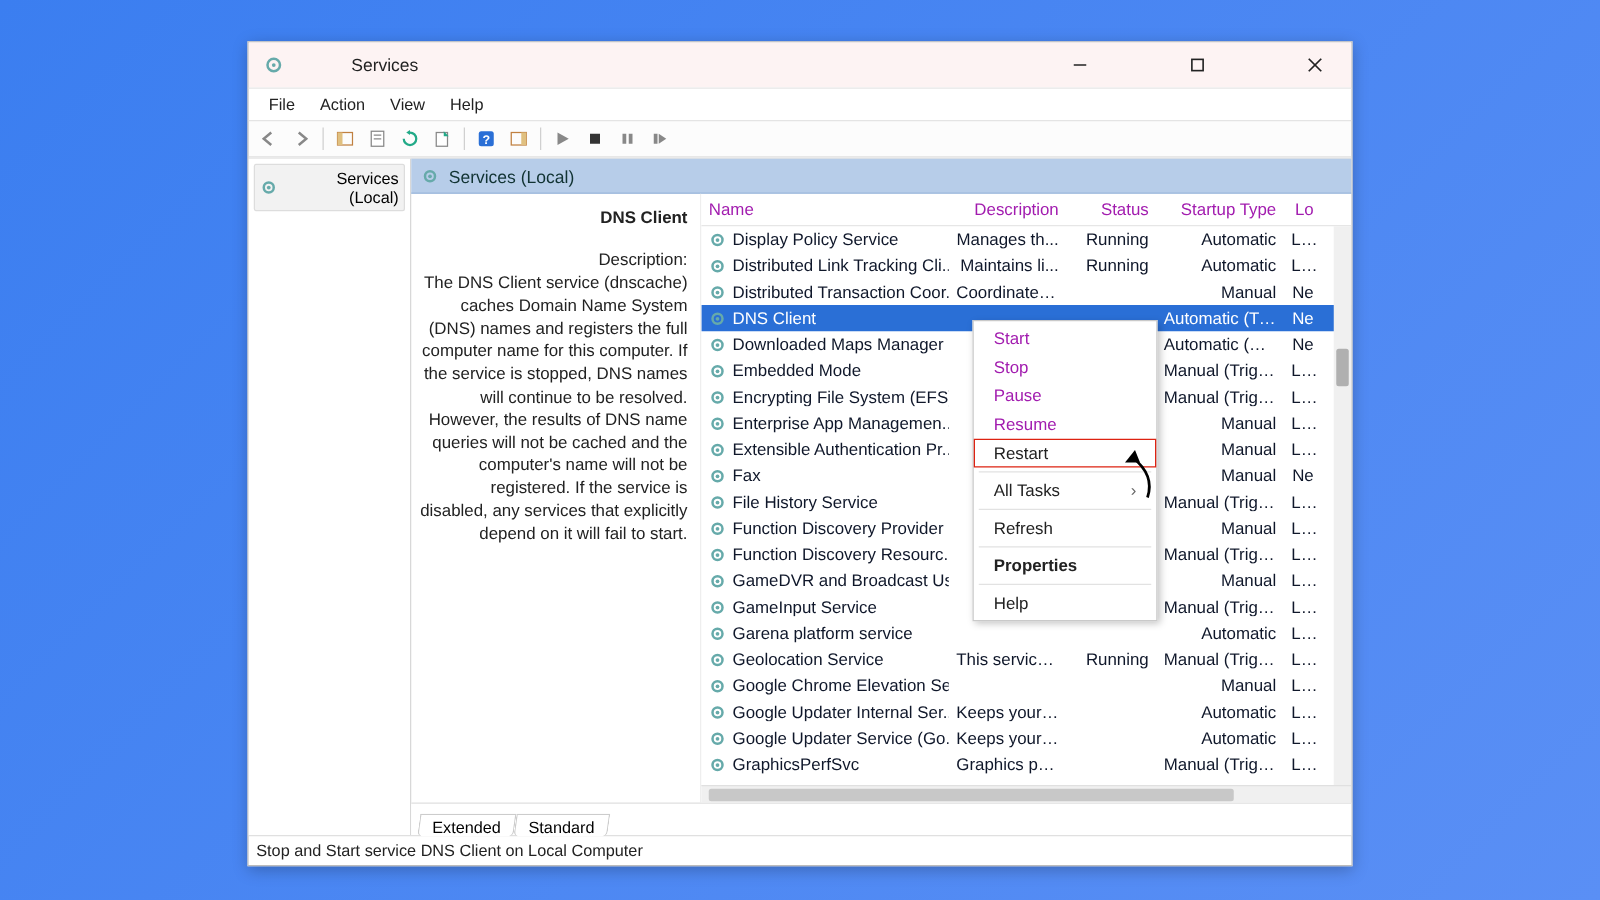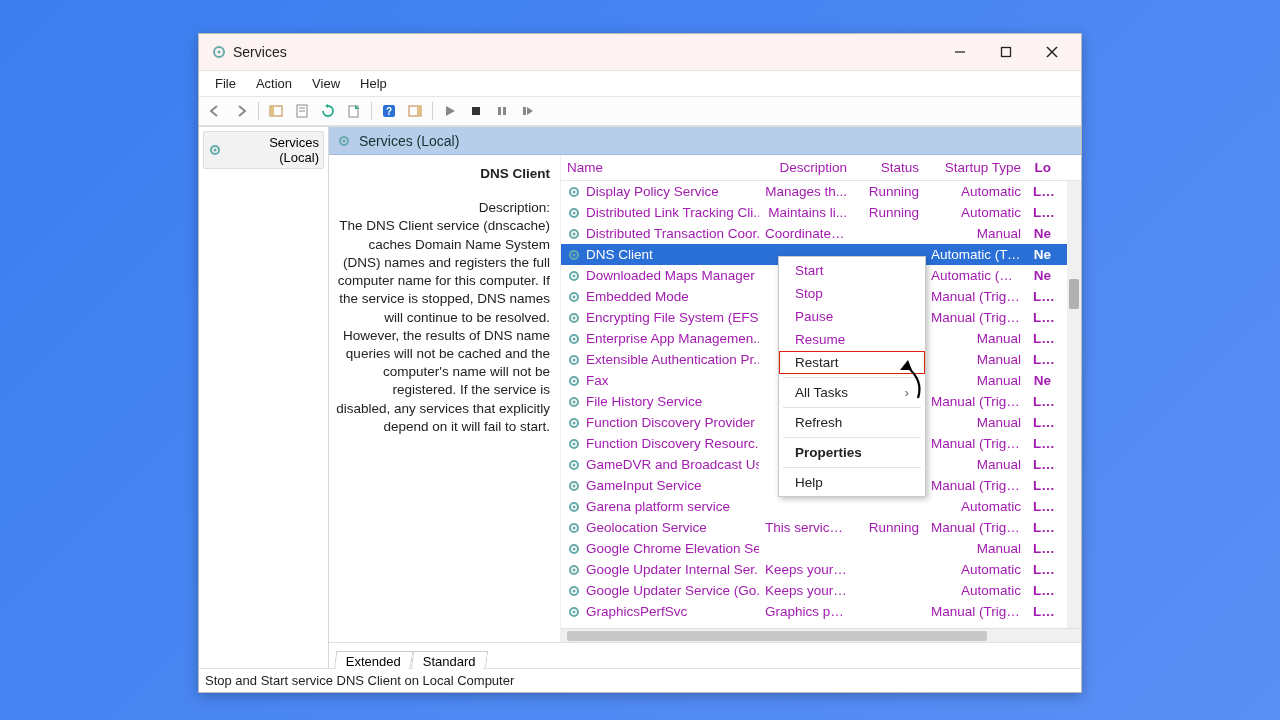--- a/index.html
+++ b/index.html
@@ -16,20 +16,21 @@
     background: #fff;
     border: 1px solid #bbb;
     box-shadow: 0 3px 12px rgba(0,0,0,0.25);
     display: flex; flex-direction: column;
   }
   .titlebar {
     height: 36px;
     background: #fdf3f3;
     display: flex; align-items: center;
     padding: 0 6px;
+    gap: 48px;
   }
   .titlebar .titleicon { width: 16px; height: 16px; margin: 0 6px; }
   .titlebar .title { font-size: 14px; color: #222; }
   .titlebar .spacer { flex: 1; }
   .winbtn { width: 46px; height: 34px; display: flex; align-items: center; justify-content: center; color: #333; }
   .menubar {
     height: 26px; background: #fff; border-top: 1px solid #e6e6e6;
     display: flex; align-items: center; padding: 0 8px; gap: 4px;
     font-size: 13px; color: #222;
   }
@@ -68,23 +69,23 @@
   .detailcol .svcname { font-weight: 700; margin-bottom: 16px; display: block; }
   .detaillbl { margin-top: 6px; margin-left: 32px; }
   .listwrap { flex: 1; overflow: hidden; display: flex; flex-direction: column; position: relative; }
   .listhead, .lrow { display: flex; font-size: 13.5px; }
   .listhead { height: 26px; align-items: center; color: #a21caf; border-bottom: 1px solid #e6e6e6; background:#fff; }
   .col { overflow: hidden; white-space: nowrap; text-overflow: ellipsis; padding: 0 6px; }
   .c-name { width: 198px; display:flex; align-items:center; gap:5px; }
   .c-desc { width: 94px; }
   .c-stat { width: 72px; }
   .c-start { width: 102px; }
-  .c-log { width: 30px; font-weight: bold; }
+  .c-log { width: 30px; }
   .listrows { flex: 1; overflow: hidden; }
-  .lrow { height: 21px; align-items: center; color: #a21caf; }
+  .lrow { height: 21px; align-items: center; color: #0f172a; }
   .lrow.sel { background: #2a6fd6; color: #fff; }
   .gear { width:14px; height:14px; flex-shrink:0; }
   .hscroll {
     height: 14px; background: #f0f0f0; border-top:1px solid #e0e0e0;
   }
   .hscroll .thumb { height: 10px; margin-top:2px; margin-left:6px; width: 420px; background:#c8c8c8; border-radius:2px; }
   .vscroll {
     position:absolute; right:0; top:26px; bottom:14px; width:14px; background:#f0f0f0;
   }
   .vscroll .vthumb { width:10px; margin-left:2px; margin-top:98px; height:30px; background:#b0b0b0; border-radius:2px; }

